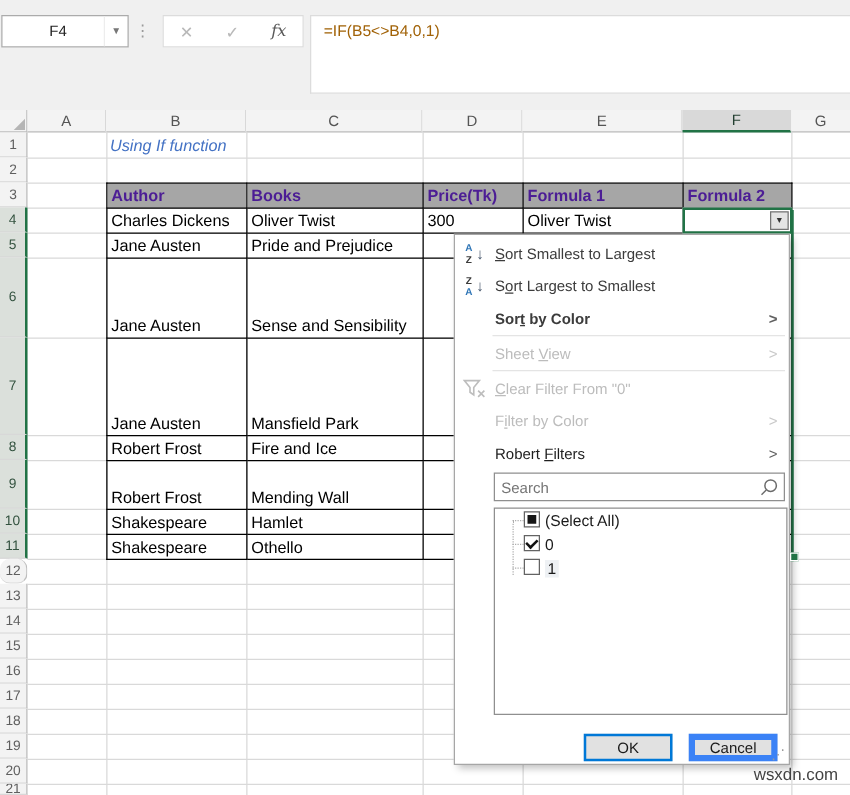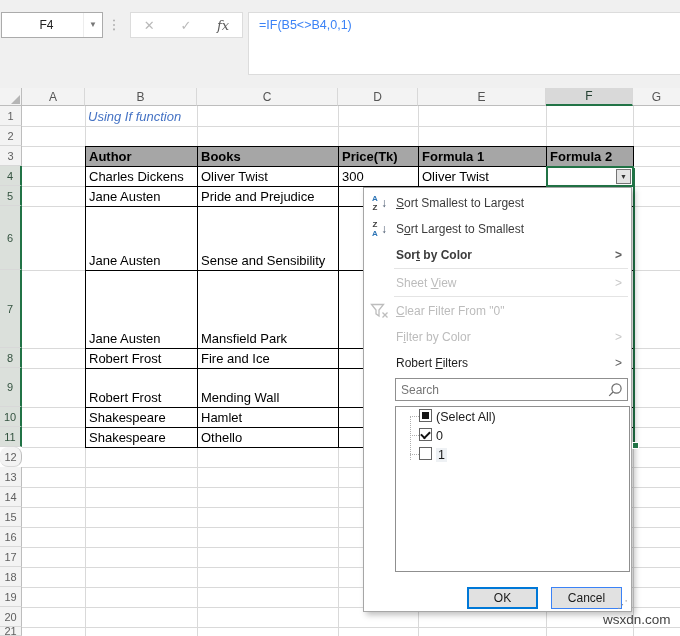--- a/index.html
+++ b/index.html
@@ -13,40 +13,40 @@
             display:flex;align-items:center;}
   .name-text{padding-left:8px;font-size:12px;color:#222;flex:1;text-align:center;}
   .name-arrow{width:18px;text-align:center;font-size:8px;color:#777;border-left:1px solid #ededed;line-height:24px;}
   .dots{left:107px;top:14px;width:14px;height:22px;color:#9a9a9a;font-size:13px;text-align:center;line-height:22px;}
   .fx-box{left:130px;top:12px;width:113px;height:26px;background:#fff;border:1px solid #dcdcdc;
           display:flex;align-items:center;justify-content:space-around;}
   .fx-cancel{color:#b9b9b9;font-size:13px;}
   .fx-enter{color:#b9b9b9;font-size:13px;}
   .fx-label{font-family:"DejaVu Serif",serif;font-style:italic;font-size:13px;color:#5a5a5a;}
   .fbar{left:248px;top:12px;width:432px;height:63px;background:#fff;border:1px solid #dcdcdc;border-right:none;}
-  .fbar-text{position:absolute;left:10px;top:5px;font-size:12.5px;color:#3b82f6;}
+  .fbar-text{position:absolute;left:10px;top:5px;font-size:12.5px;color:#a16207;}
 
   
   .colcell{top:88px;height:18px;background:#f3f3f3;border-bottom:1px solid #bdbdbd;border-right:1px solid #d8d8d8;
            font-size:12px;color:#555;display:flex;align-items:center;justify-content:center;}
   .colcell.sel{background:#d9d9d9;border-bottom:2px solid #217346;color:#233f31;}
   .corner{left:0;top:88px;width:22px;height:18px;background:#f3f3f3;border-bottom:1px solid #bdbdbd;border-right:1px solid #bdbdbd;}
   .corner:after{content:"";position:absolute;right:1px;bottom:1px;border-left:9px solid transparent;border-bottom:9px solid #b5b5b5;}
   .rowcell{left:0;width:22px;background:#f3f3f3;border-right:1px solid #bdbdbd;border-bottom:1px solid #d8d8d8;
            font-size:11px;color:#5f5f5f;display:flex;align-items:center;justify-content:center;overflow:hidden;}
   .rowcell.sel{background:#dbe0db;border-right:2px solid #217346;color:#33523f;}
 
   
   .gridline{position:absolute;background:#d9d9d9;}
   .note{left:88px;top:109px;font-size:13px;font-style:italic;color:#4472c4;}
 
   table.sheet-table{position:absolute;left:85px;top:146px;border-collapse:collapse;table-layout:fixed;}
   table.sheet-table td,table.sheet-table th{border:1px solid #000;background:#fff;font-size:13px;font-weight:normal;
       text-align:left;vertical-align:bottom;padding:0 3px 2px 3px;overflow:hidden;white-space:nowrap;box-sizing:border-box;}
-  table.sheet-table th{background:#a6a6a6;font-weight:bold;color:#000000;}
+  table.sheet-table th{background:#a6a6a6;font-weight:bold;color:#4c1d95;}
   td.num{text-align:right;padding-right:4px;}
 
   
   .range-line{left:633px;top:168px;width:2px;height:281px;background:#217346;z-index:9;}
   .fill-handle{left:632px;top:442px;width:7px;height:7px;background:#217346;border:1px solid #fff;z-index:12;}
   .sel-cell{left:546px;top:166px;width:88px;height:21px;background:#fff;border:2px solid #217346;z-index:6;}
   .dd-btn{position:absolute;right:1px;top:1px;width:15px;height:15px;background:#e4e4e4;border:1px solid #747474;
           display:flex;align-items:center;justify-content:center;font-size:7px;color:#333;box-sizing:border-box;}
 
   
@@ -75,21 +75,21 @@
   .li:first-child{margin-top:3px;}
   .tree-h{position:absolute;left:14px;top:9px;width:9px;border-top:1px dotted #aeaeae;}
   .cb{position:absolute;left:23px;top:2px;width:13px;height:13px;border:1px solid #636363;background:#fff;box-sizing:border-box;}
   .cb.ind:after{content:"";position:absolute;left:2px;top:2px;width:7px;height:7px;background:#161616;}
   .cb.chk:after{content:"";position:absolute;left:1px;top:2px;width:7px;height:4px;
       border-left:2px solid #111;border-bottom:2px solid #111;transform:rotate(-45deg);}
   .li .hl{background:#eef1f4;padding:0 2px;}
   .btn{position:absolute;top:399px;width:71px;height:22px;background:#e1e1e1;font-size:12px;color:#1a1a1a;
        display:flex;align-items:center;justify-content:center;box-sizing:border-box;}
   .btn.ok{left:103px;border:2px solid #0078d7;}
-  .btn.cancel{left:187px;border:1px solid #3b82f6;}
+  .btn.cancel{left:187px;border:5px solid #3b82f6;}
   .grip{position:absolute;right:3px;bottom:1px;font-size:11px;color:#9a9a9a;line-height:11px;}
 
   .watermark{left:603px;top:612px;font-size:13.5px;color:#434343;z-index:20;}
 </style>
 </head>
 <body>
 
 <div id="app">
 
   <div class="abs chrome">

